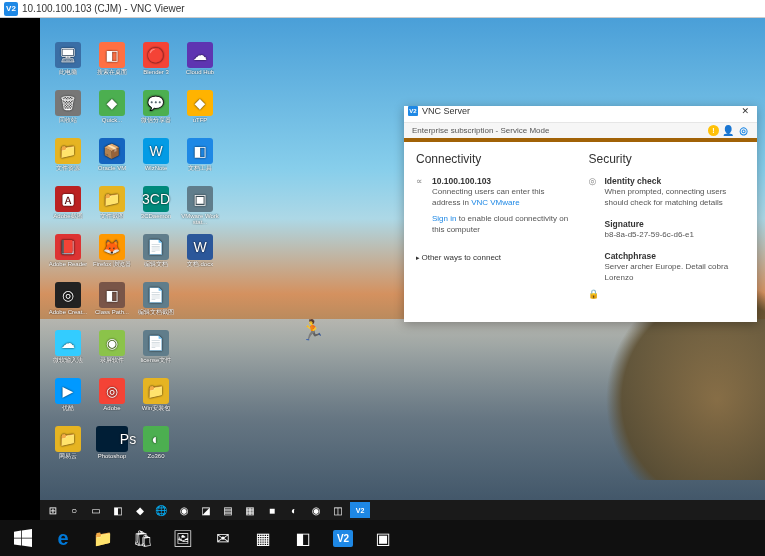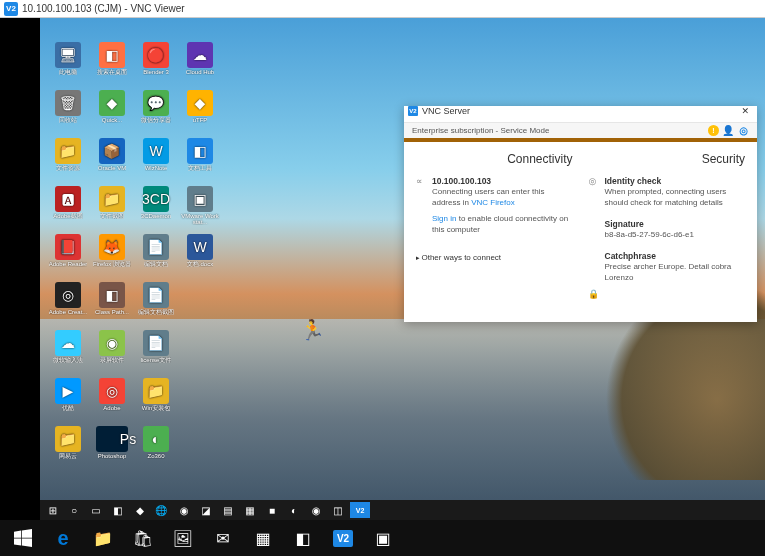--- a/index.html
+++ b/index.html
@@ -28,21 +28,21 @@
 .vnc-server-title { height: 16px; display: flex; padding: 0 4px; font-size: 9px; }
 .vnc-server-title .t-icon { width: 10px; height: 10px; background: #1e88e5; color: #fff; font-size: 6px; font-weight: bold; display: flex; align-items: center; justify-content: center; margin-right: 4px; border-radius: 1px; }
 .vnc-server-title .close { margin-left: auto; cursor: pointer; padding: 0 4px; }
 .vnc-server-sub { height: 20px; background: #f6f6f6; display: flex; align-items: center; padding: 0 8px; font-size: 8px; color: #555; border-top: 1px solid #e6e6e6; border-bottom: 4px solid #a16207; }
 .vnc-server-sub .badges { margin-left: auto; display: flex; gap: 4px; align-items: center; }
 .badge { width: 11px; height: 11px; border-radius: 50%; display: flex; align-items: center; justify-content: center; font-size: 7px; font-weight: bold; }
 .badge.warn { background: #ffc107; color: #fff; }
 .badge.info { background: none; color: #1e88e5; font-size: 10px; }
 .vnc-server-body { display: flex; padding: 10px 12px; gap: 16px; }
 .col { flex: 1; }
-.col h3 { font-size: 12px; font-weight: 400; color: #333; margin-bottom: 10px; text-align: right; }
+.col h3 { font-size: 12px; font-weight: 400; color: #333; margin-bottom: 10px; }
 .row { display: flex; gap: 6px; margin-bottom: 6px; }
 .row .glyph { width: 10px; flex-shrink: 0; color: #888; font-size: 9px; }
 .row .content { flex: 1; font-size: 8px; color: #555; line-height: 1.3; }
 .row .content b { color: #333; font-weight: 600; font-size: 8.5px; }
 .row .content a { color: #1e88e5; text-decoration: none; }
 .expander { font-size: 8px; color: #333; cursor: pointer; }
 .expander::before { content: "▸ "; font-size: 7px; }
 
 
 .remote-taskbar { position: absolute; left: 40px; right: 0; bottom: 0; height: 20px; background: #1a1a1a; display: flex; align-items: center; padding: 0 4px; gap: 2px; }
@@ -214,21 +214,21 @@
         <div class="badge info">◎</div>
       </div>
     </div>
     <div class="vnc-server-body">
       <div class="col">
         <h3>Connectivity</h3>
         <div class="row">
           <div class="glyph">∝</div>
           <div class="content">
             <b>10.100.100.103</b><br>
-            <span>Connecting users can enter this address in </span><a href="#">VNC Firefox</a>
+            <span>Connecting users can enter this address in </span><a href="#">VNC VMware</a>
           </div>
         </div>
         <div class="row">
           <div class="glyph"></div>
           <div class="content">
             <a href="#">Sign in</a><span> to enable cloud connectivity on this computer</span>
           </div>
         </div>
         <div class="row" style="margin-top:18px">
           <div class="content">
@@ -239,21 +239,21 @@
       <div class="col">
         <h3>Security</h3>
         <div class="row">
           <div class="glyph">◎</div>
           <div class="content">
             <b>Identity check</b><br>
             <span>When prompted, connecting users should check for matching details</span><br><br>
             <b>Signature</b><br>
             <span>b8-8a-d5-27-59-6c-d6-e1</span><br><br>
             <b>Catchphrase</b><br>
-            <span>Precise archer Europe. Detail cobra Lorenzo</span>
+            <span>Server archer Europe. Detail cobra Lorenzo</span>
           </div>
         </div>
         <div class="row">
           <div class="glyph">🔒</div>
         </div>
       </div>
     </div>
   </div>
 
   <div class="remote-taskbar" id="remote-taskbar">

